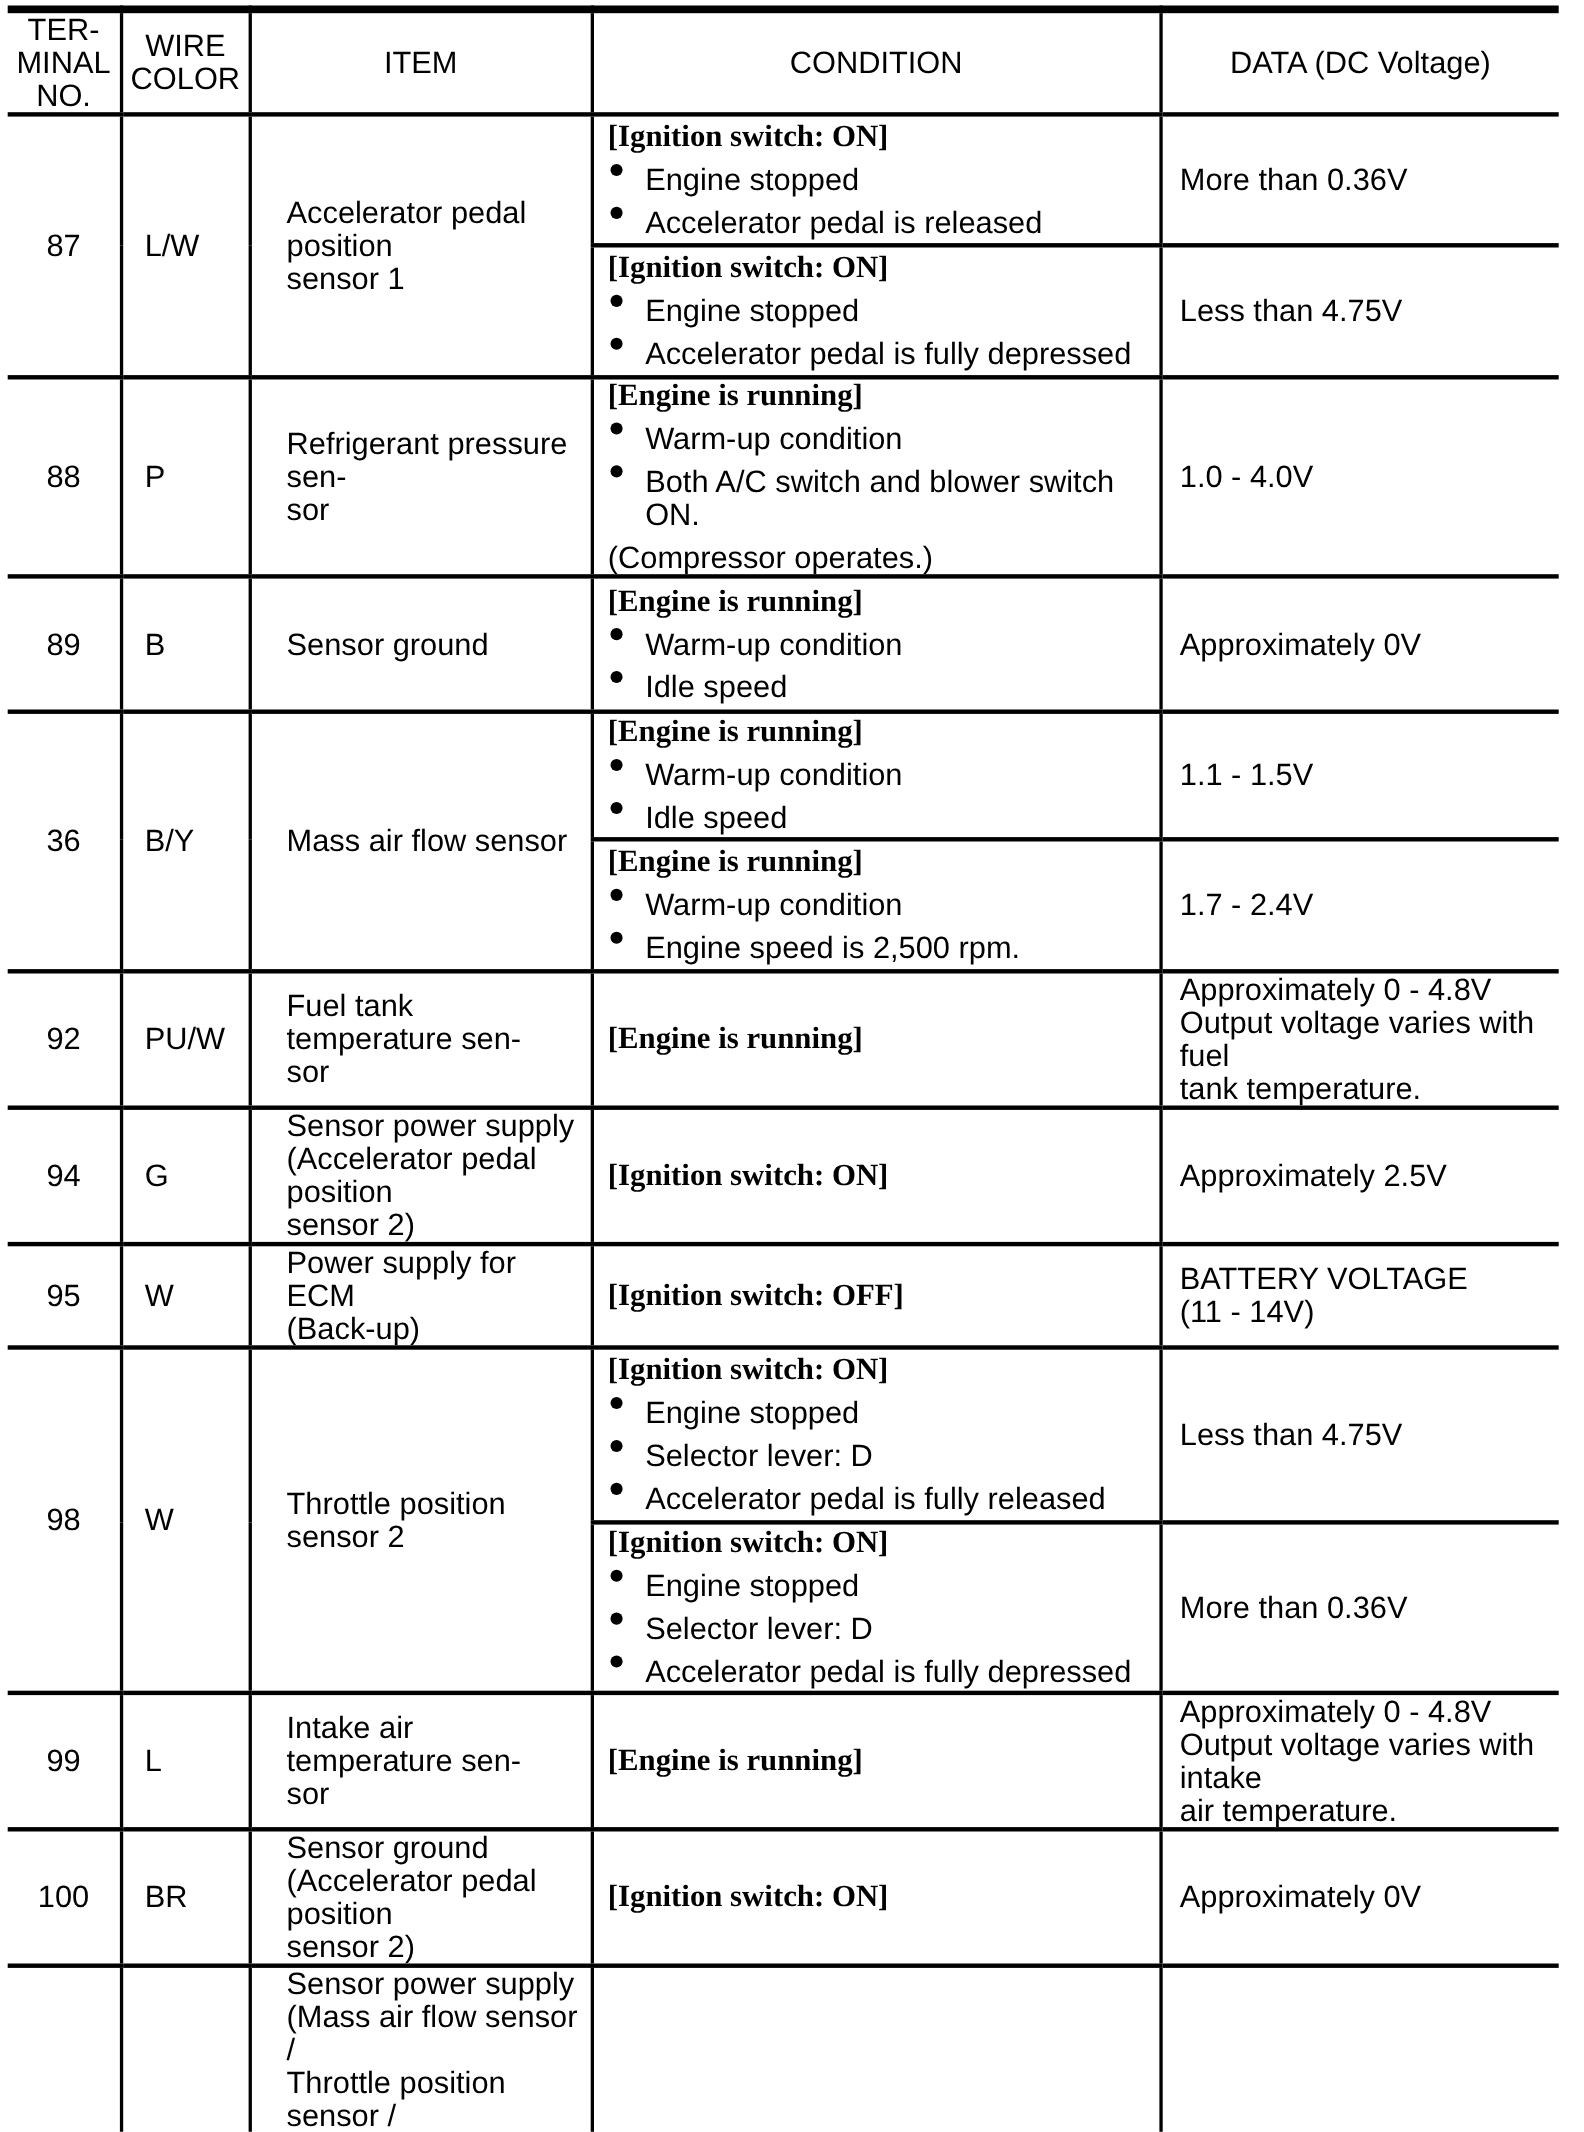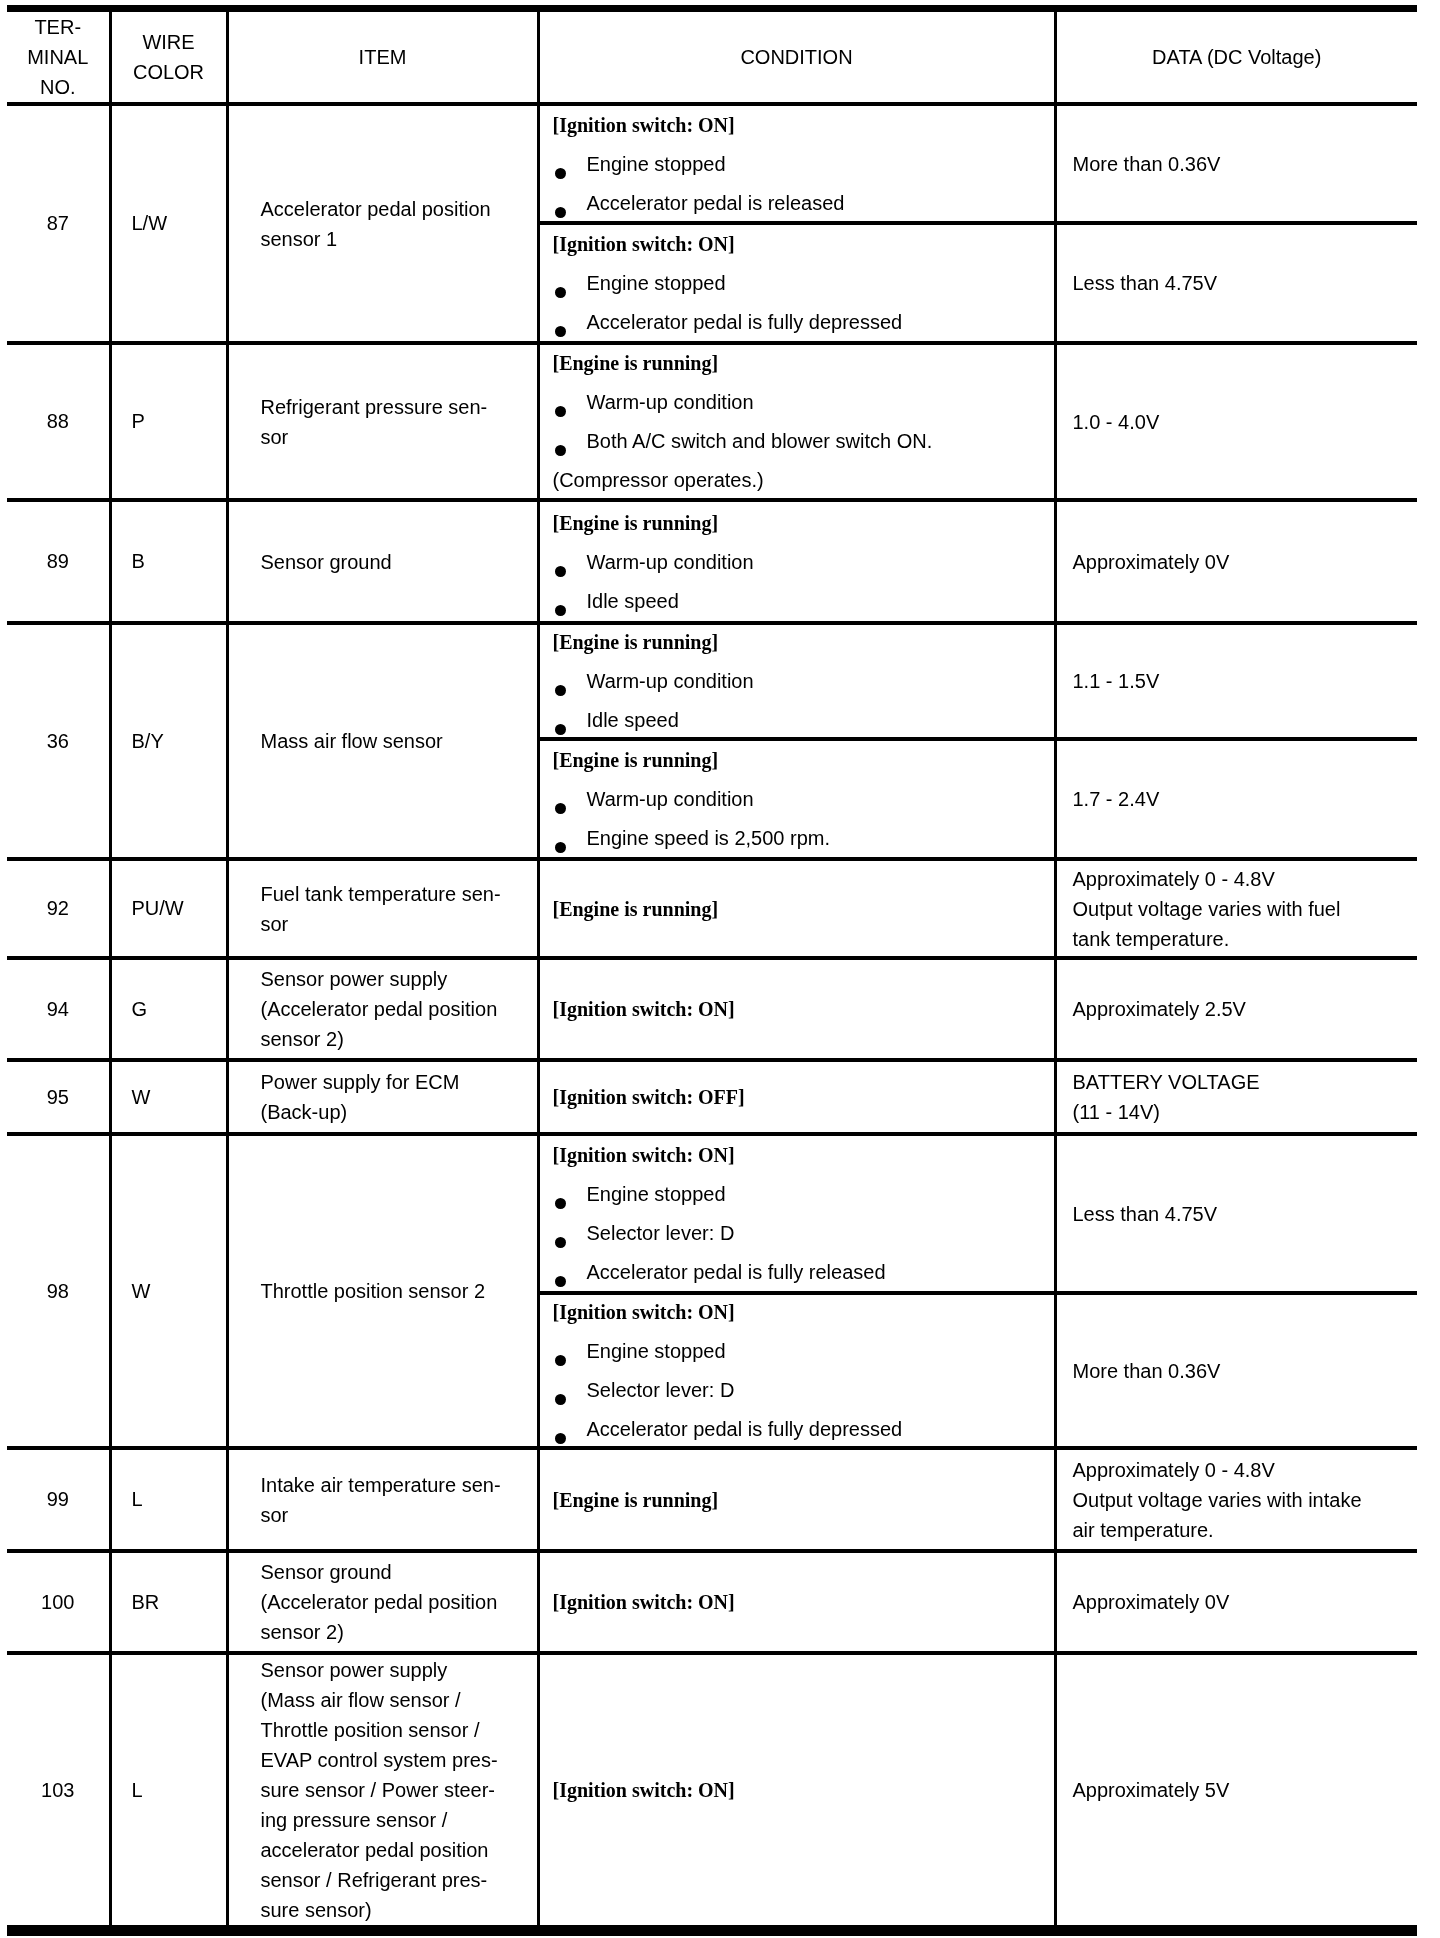--- a/index.html
+++ b/index.html
@@ -7,21 +7,21 @@
     padding: 0;
     background: #ffffff;
     width: 1440px;
   }
   .sheet {
     width: 1440px;
     height: 1938px;
     padding: 5px 0 0 7px;
     box-sizing: border-box;
     font-family: "Liberation Sans", sans-serif;
-    font-size: 20px;
+    font-size: 28px;
     color: #000000;
   }
   table.spec {
     border-collapse: collapse;
     table-layout: fixed;
     width: 1410px;
     border-top: 7px solid #000;
     border-bottom: 11px solid #000;
   }
   .spec th, .spec td {
@@ -65,21 +65,21 @@
   td.c-cond { padding-left: 13px; padding-right: 6px; }
   td.c-data {
     padding-left: 16px;
     padding-right: 4px;
     white-space: pre-line;
     line-height: 30px;
   }
   .cond > div + div { margin-top: 9px; }
   .cond-heading { font-weight: bold; line-height: 30px; font-family: Liberation Serif, serif; }
   .cond-note { line-height: 30px; }
-  .bullet { display: flex; align-items: flex-end; line-height: 30px; }
+  .bullet { display: flex; align-items: flex-start; line-height: 30px; }
   .bullet .dot {
     width: 11px; height: 11px;
     border-radius: 50%;
     background: #000;
     flex: none;
     margin-right: 21px;
     margin-left: 2px;
   }
   .bullet.bold .txt { font-weight: normal; }
 </style>

